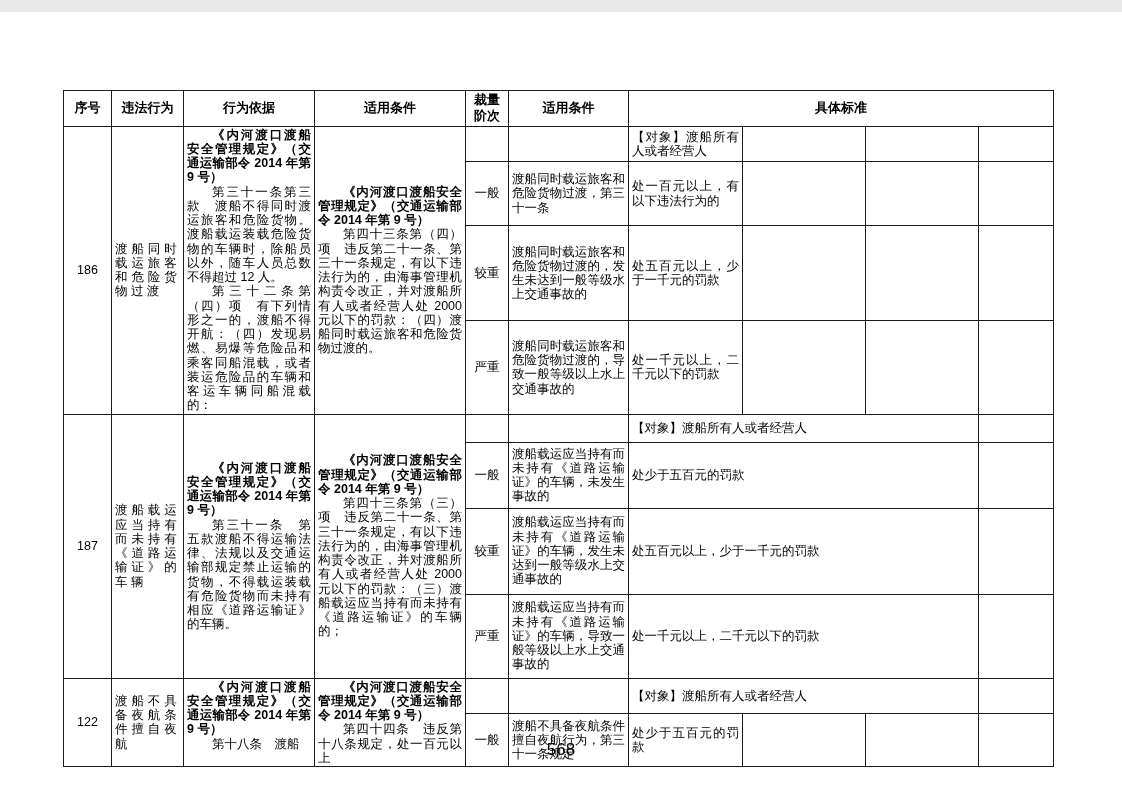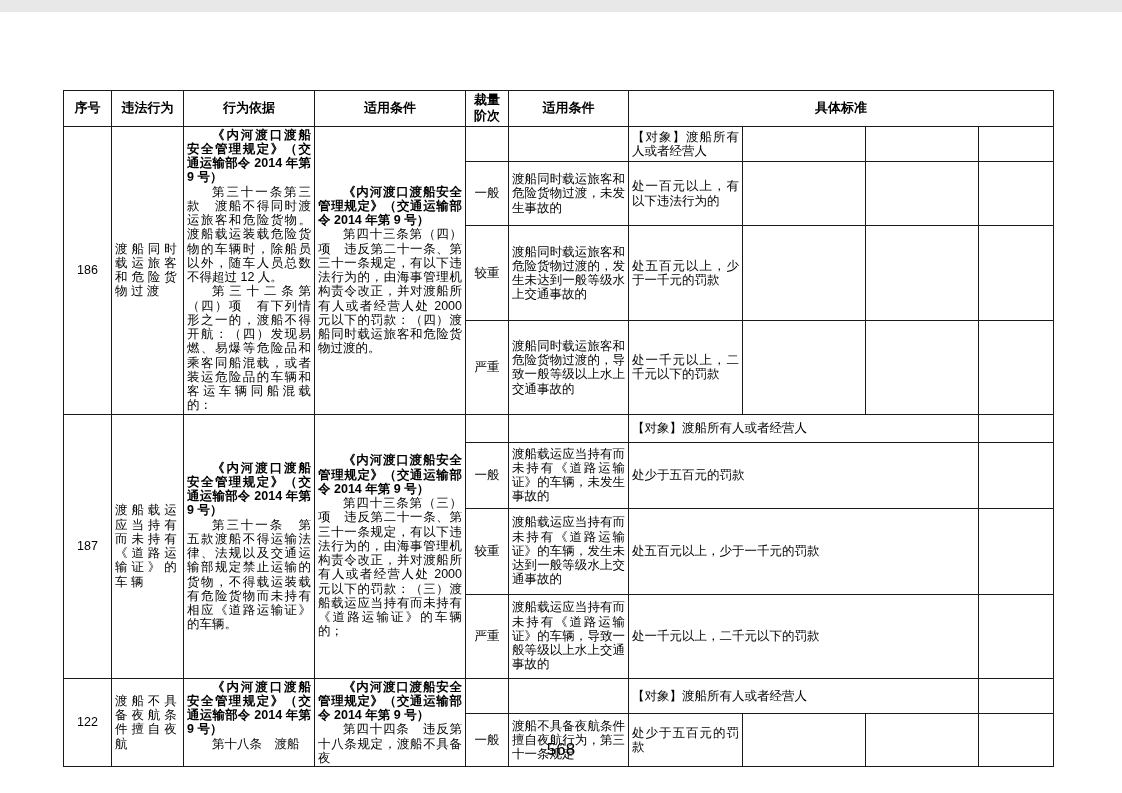--- a/index.html
+++ b/index.html
@@ -105,21 +105,21 @@
       </td>
       <td></td>
       <td></td>
       <td class="j">【对象】渡船所有人或者经营人</td>
       <td></td>
       <td></td>
       <td></td>
     </tr>
     <tr class="r186b">
       <td class="tier">一般</td>
-      <td class="j">渡船同时载运旅客和危险货物过渡，未发生事故的</td>
+      <td class="j">渡船同时载运旅客和危险货物过渡，第三十一条</td>
       <td class="j">处一百元以上，有以下违法行为的</td>
       <td></td>
       <td></td>
       <td></td>
     </tr>
     <tr class="r186c">
       <td class="tier">较重</td>
       <td class="j">渡船同时载运旅客和危险货物过渡的，发生未达到一般等级水上交通事故的</td>
       <td class="j">处五百元以上，少于一千元的罚款</td>
       <td></td>
@@ -172,21 +172,21 @@
 
     <tr class="r188a">
       <td class="c" rowspan="2">122</td>
       <td class="viol" rowspan="2">渡船不具备夜航条件擅自夜航</td>
       <td rowspan="2" style="vertical-align:top">
         <p class="law law-title">《内河渡口渡船安全管理规定》（交通运输部令 2014 年第 9 号）</p>
         <p class="law">第十八条　渡船</p>
       </td>
       <td rowspan="2" style="vertical-align:top">
         <p class="law law-title">《内河渡口渡船安全管理规定》（交通运输部令 2014 年第 9 号）</p>
-        <p class="law">第四十四条　违反第十八条规定，渡船不具备夜</p>
+        <p class="law">第四十四条　违反第十八条规定，处一百元以上</p>
       </td>
       <td></td>
       <td></td>
       <td class="j" colspan="3">【对象】渡船所有人或者经营人</td>
       <td></td>
     </tr>
     <tr class="r188b">
       <td class="tier">一般</td>
       <td class="j">渡船不具备夜航条件擅自夜航行为，第三十一条规定</td>
       <td class="j">处少于五百元的罚款</td>

